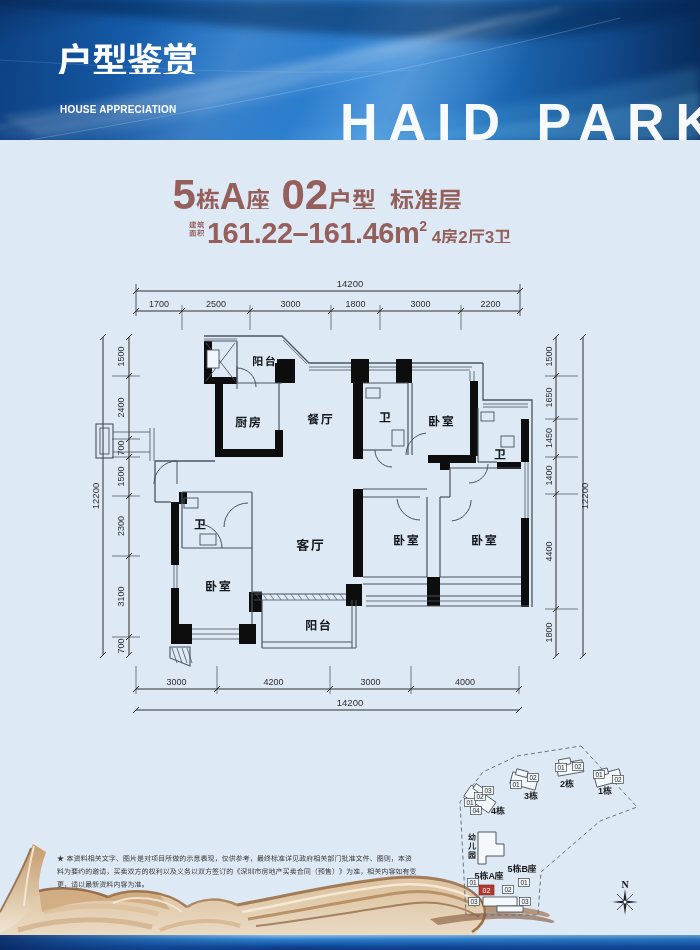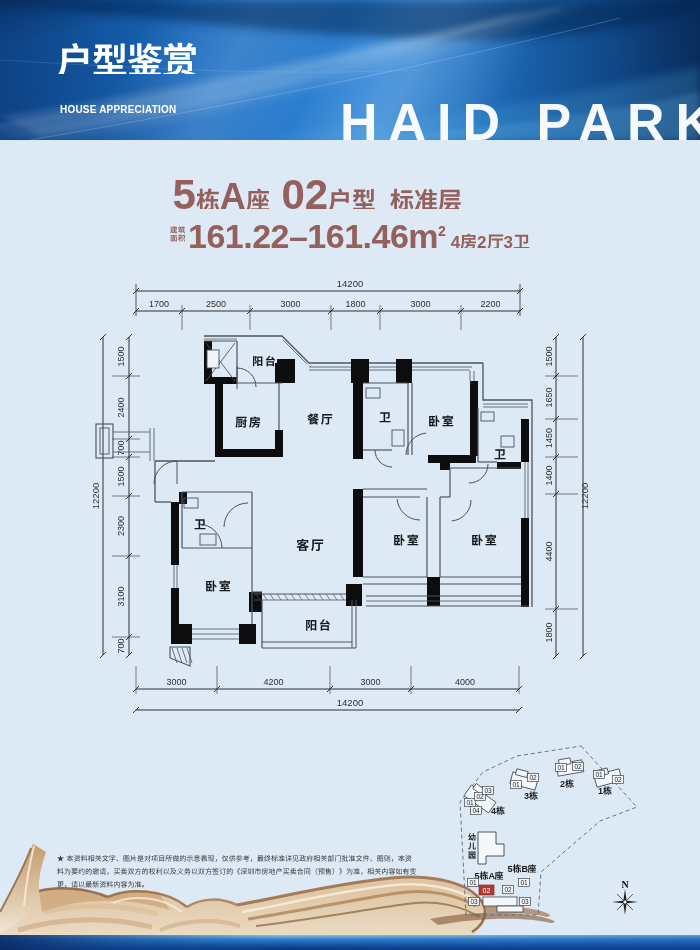--- a/index.html
+++ b/index.html
@@ -182,21 +182,21 @@
     </svg><svg style="" width="24" height="21.1" viewBox="0 -880 1000 880">
       <use href="#gb51c6" transform="scale(1 -1)" fill="#95605b"></use>
     </svg><svg style="" width="24" height="21.1" viewBox="0 -880 1000 880">
       <use href="#gb5c42" transform="scale(1 -1)" fill="#95605b"></use>
     </svg></div>
 <div class="t2"><svg style="vertical-align:6px;margin-right:3px;" width="15" height="16" viewBox="0 0 2000 2130">
       <use href="#gb5efa" transform="translate(0 880) scale(1 -1)" fill="#95605b"></use>
       <use href="#gb7b51" transform="translate(1060 880) scale(1 -1)" fill="#95605b"></use>
       <use href="#gb9762" transform="translate(0 1990) scale(1 -1)" fill="#95605b"></use>
       <use href="#gb79ef" transform="translate(1060 1990) scale(1 -1)" fill="#95605b"></use>
-    </svg><span style="font-size:34px;font-weight:bold;letter-spacing:-0.5px;">161.22–161.46m</span><span style="font-size:14px;font-weight:bold;vertical-align:12px;">2</span><span style="font-size:17px;">&nbsp;</span><span style="font-size:17px;font-weight:bold;">4</span><svg style="" width="17" height="15.0" viewBox="0 -880 1000 880">
+    </svg><span style="font-size:29px;font-weight:bold;letter-spacing:-0.5px;">161.22–161.46m</span><span style="font-size:14px;font-weight:bold;vertical-align:12px;">2</span><span style="font-size:17px;">&nbsp;</span><span style="font-size:17px;font-weight:bold;">4</span><svg style="" width="17" height="15.0" viewBox="0 -880 1000 880">
       <use href="#gb623f" transform="scale(1 -1)" fill="#95605b"></use>
     </svg><span style="font-size:17px;font-weight:bold;">2</span><svg style="" width="17" height="15.0" viewBox="0 -880 1000 880">
       <use href="#gb5385" transform="scale(1 -1)" fill="#95605b"></use>
     </svg><span style="font-size:17px;font-weight:bold;">3</span><svg style="" width="17" height="15.0" viewBox="0 -880 1000 880">
       <use href="#gb536b" transform="scale(1 -1)" fill="#95605b"></use>
     </svg></div>
 
 <svg class="overlay" width="700" height="950" viewBox="0 0 700 950">
 <line x1="136" y1="291" x2="520" y2="291" stroke="#2e2e2e" stroke-width="1"></line>
 <line x1="133" y1="294" x2="139" y2="288" stroke="#2e2e2e" stroke-width="1"></line>

